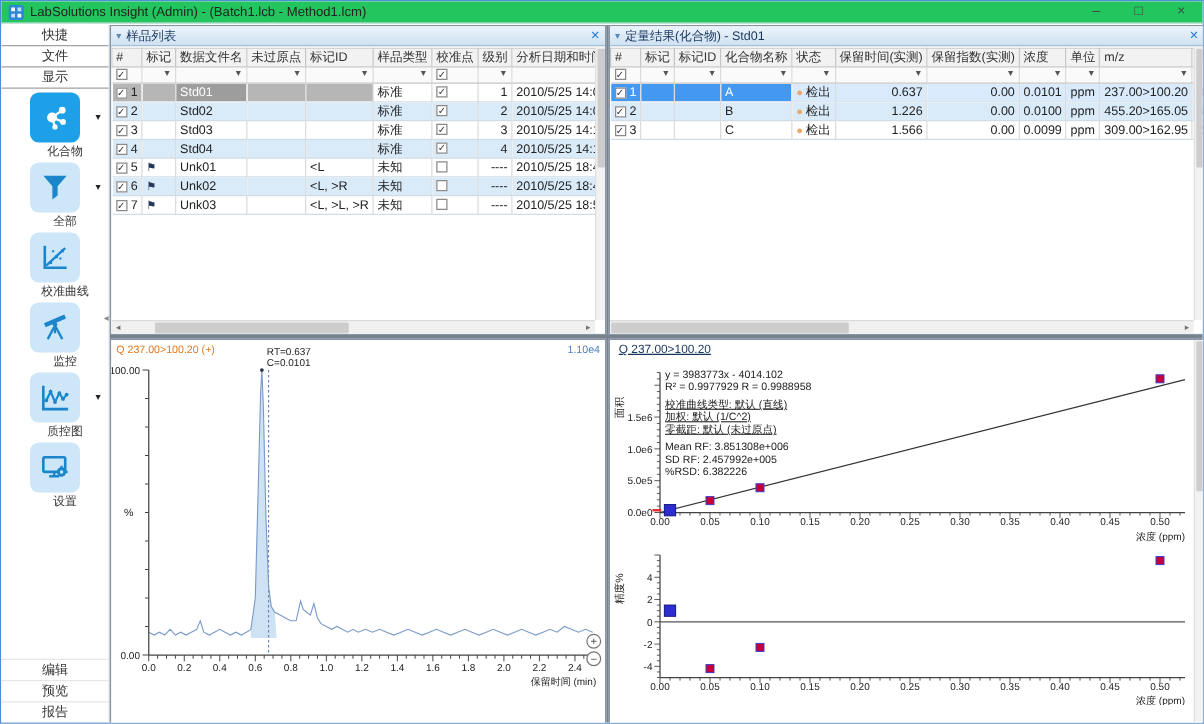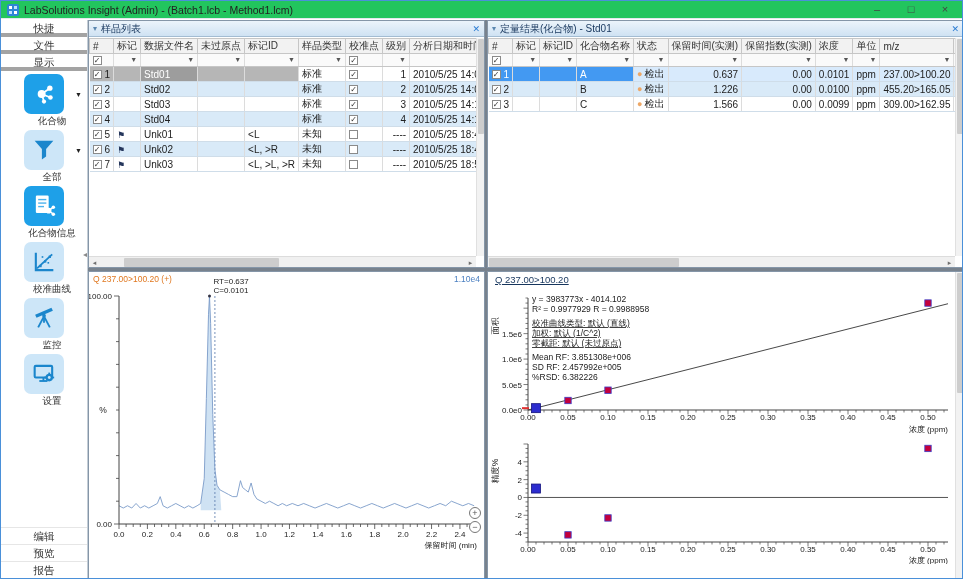--- a/index.html
+++ b/index.html
@@ -10,21 +10,21 @@
   .app-icon{width:12px;height:12px;margin:0 5px 0 6px;background:#2e86d6;border-radius:2px;position:relative;flex:0 0 auto;}
   .app-icon:after{content:"";position:absolute;left:2px;top:2px;width:8px;height:8px;
     background:linear-gradient(#fff,#fff) 0 0/3px 3px no-repeat,linear-gradient(#bfe0ff,#bfe0ff) 5px 0/3px 3px no-repeat,
     linear-gradient(#bfe0ff,#bfe0ff) 0 5px/3px 3px no-repeat,linear-gradient(#fff,#fff) 5px 5px/3px 3px no-repeat;}
   .title-text{font-size:10.5px;color:#222;white-space:nowrap;}
   .win-controls{margin-left:auto;display:flex;height:100%;}
   .win-btn{width:34px;text-align:center;font-size:11px;color:#444;line-height:17px;cursor:default;}
   
   .main{position:absolute;top:19px;left:0;right:0;bottom:0;display:flex;}
   .sidebar{position:relative;width:87px;background:#fff;border-right:1px solid #c4cdd6;flex:0 0 auto;overflow:hidden;}
-  .side-tab{height:17px;line-height:17px;text-align:center;font-size:10.5px;color:#333;border-bottom:4px solid #a3a3a3;cursor:default;}
+  .side-tab{height:17px;line-height:17px;text-align:center;font-size:10.5px;color:#333;border-bottom:1px solid #a3a3a3;cursor:default;}
   .side-tools{position:absolute;top:53px;left:0;right:0;bottom:56px;overflow:hidden;}
   .tool-item{position:relative;height:55px;text-align:center;}
   .tool-icon{width:40px;height:40px;margin:1px auto 0;border-radius:7px;display:flex;align-items:center;justify-content:center;}
   .tool-icon.solid{background:#1ea0e8;}
   .tool-icon.light{background:#cde6f8;}
   .tool-icon svg{width:28px;height:28px;}
   .tool-label{font-size:9.5px;color:#333;margin-top:1px;white-space:nowrap;padding-left:16px;}
   .tool-dd{position:absolute;right:5px;top:17px;font-size:7px;color:#222;}
   .side-bottom{position:absolute;left:0;right:0;bottom:0;}
   .side-bottom .side-tab{border-top:1px solid #e6e6e6;border-bottom:none;}
@@ -114,40 +114,20 @@
           <div class="tool-item">
             <div class="tool-icon light">
               <svg viewBox="0 0 24 24">
                 <path d="M4 4 h16 l-6.2 7.2 v6.3 l-3.6 2.7 v-9 z" fill="#1b86cc"></path>
               </svg>
             </div>
             <div class="tool-label">全部</div>
             <span class="tool-dd">▼</span>
           </div>
           <div class="tool-item">
-            <div class="tool-icon solid">
-              <svg viewBox="0 0 24 24">
-                <rect x="5" y="3" width="11" height="15" rx="1" fill="#fff"></rect>
-                <g stroke="#4db3ee" stroke-width="1.2">
-                  <line x1="7" y1="6.5" x2="14" y2="6.5"></line>
-                  <line x1="7" y1="9.5" x2="14" y2="9.5"></line>
-                  <line x1="7" y1="12.5" x2="12" y2="12.5"></line>
-                </g>
-                <g stroke="#fff" stroke-width="1.2">
-                  <line x1="16" y1="16" x2="20" y2="13"></line>
-                  <line x1="16" y1="16" x2="20" y2="19"></line>
-                </g>
-                <circle cx="16" cy="16" r="2.4" fill="#fff"></circle>
-                <circle cx="20" cy="13" r="1.5" fill="#fff"></circle>
-                <circle cx="20" cy="19" r="1.5" fill="#fff"></circle>
-              </svg>
-            </div>
-            <div class="tool-label">化合物信息</div>
-          </div>
-          <div class="tool-item">
             <div class="tool-icon light">
               <svg viewBox="0 0 24 24">
                 <path d="M5 4 V19 H20" stroke="#1b86cc" stroke-width="1.8" fill="none"></path>
                 <line x1="6" y1="17.5" x2="19" y2="5.5" stroke="#1b86cc" stroke-width="1.6"></line>
                 <g fill="#1b86cc">
                   <rect x="8" y="14.5" width="2" height="2"></rect>
                   <rect x="12" y="10.5" width="2" height="2"></rect>
                   <rect x="16" y="6.5" width="2" height="2"></rect>
                   <rect x="10" y="7" width="1.4" height="1.4"></rect>
                   <rect x="15" y="12" width="1.4" height="1.4"></rect>
@@ -162,20 +142,38 @@
                 <g stroke="#1b86cc" fill="none">
                   <line x1="5" y1="10.5" x2="19" y2="4.5" stroke-width="3"></line>
                   <line x1="11.5" y1="11.5" x2="7" y2="20" stroke-width="1.6"></line>
                   <line x1="12.5" y1="11.5" x2="17" y2="20" stroke-width="1.6"></line>
                   <line x1="12" y1="11" x2="12" y2="16" stroke-width="1.6"></line>
                 </g>
                 <circle cx="12" cy="10" r="1.6" fill="#1b86cc"></circle>
               </svg>
             </div>
             <div class="tool-label">监控</div>
+          </div>
+          <div class="tool-item">
+            <div class="tool-icon light">
+              <svg viewBox="0 0 24 24">
+                <path d="M4 4 V20 H21" stroke="#1b86cc" stroke-width="1.8" fill="none"></path>
+                <polyline points="6,14 9,8 12,15 15,9 17.5,13 20,10" stroke="#1b86cc" stroke-width="1.5" fill="none"></polyline>
+                <g fill="#1b86cc">
+                  <circle cx="6" cy="14" r="1.3"></circle>
+                  <circle cx="9" cy="8" r="1.3"></circle>
+                  <circle cx="12" cy="15" r="1.3"></circle>
+                  <circle cx="15" cy="9" r="1.3"></circle>
+                  <circle cx="17.5" cy="13" r="1.3"></circle>
+                  <circle cx="20" cy="10" r="1.3"></circle>
+                </g>
+              </svg>
+            </div>
+            <div class="tool-label">质控图</div>
+            <span class="tool-dd">▼</span>
           </div>
           <div class="tool-item">
             <div class="tool-icon light">
               <svg viewBox="0 0 24 24">
                 <rect x="4" y="5" width="15" height="10" rx="1" stroke="#1b86cc" stroke-width="1.8" fill="none"></rect>
                 <line x1="8" y1="18" x2="15" y2="18" stroke="#1b86cc" stroke-width="1.6"></line>
                 <line x1="11.5" y1="15" x2="11.5" y2="18" stroke="#1b86cc" stroke-width="1.6"></line>
                 <g fill="#1b86cc">
                   <circle cx="16.5" cy="15" r="3.2"></circle>
                   <rect x="15.7" y="10.8" width="1.6" height="2"></rect>

